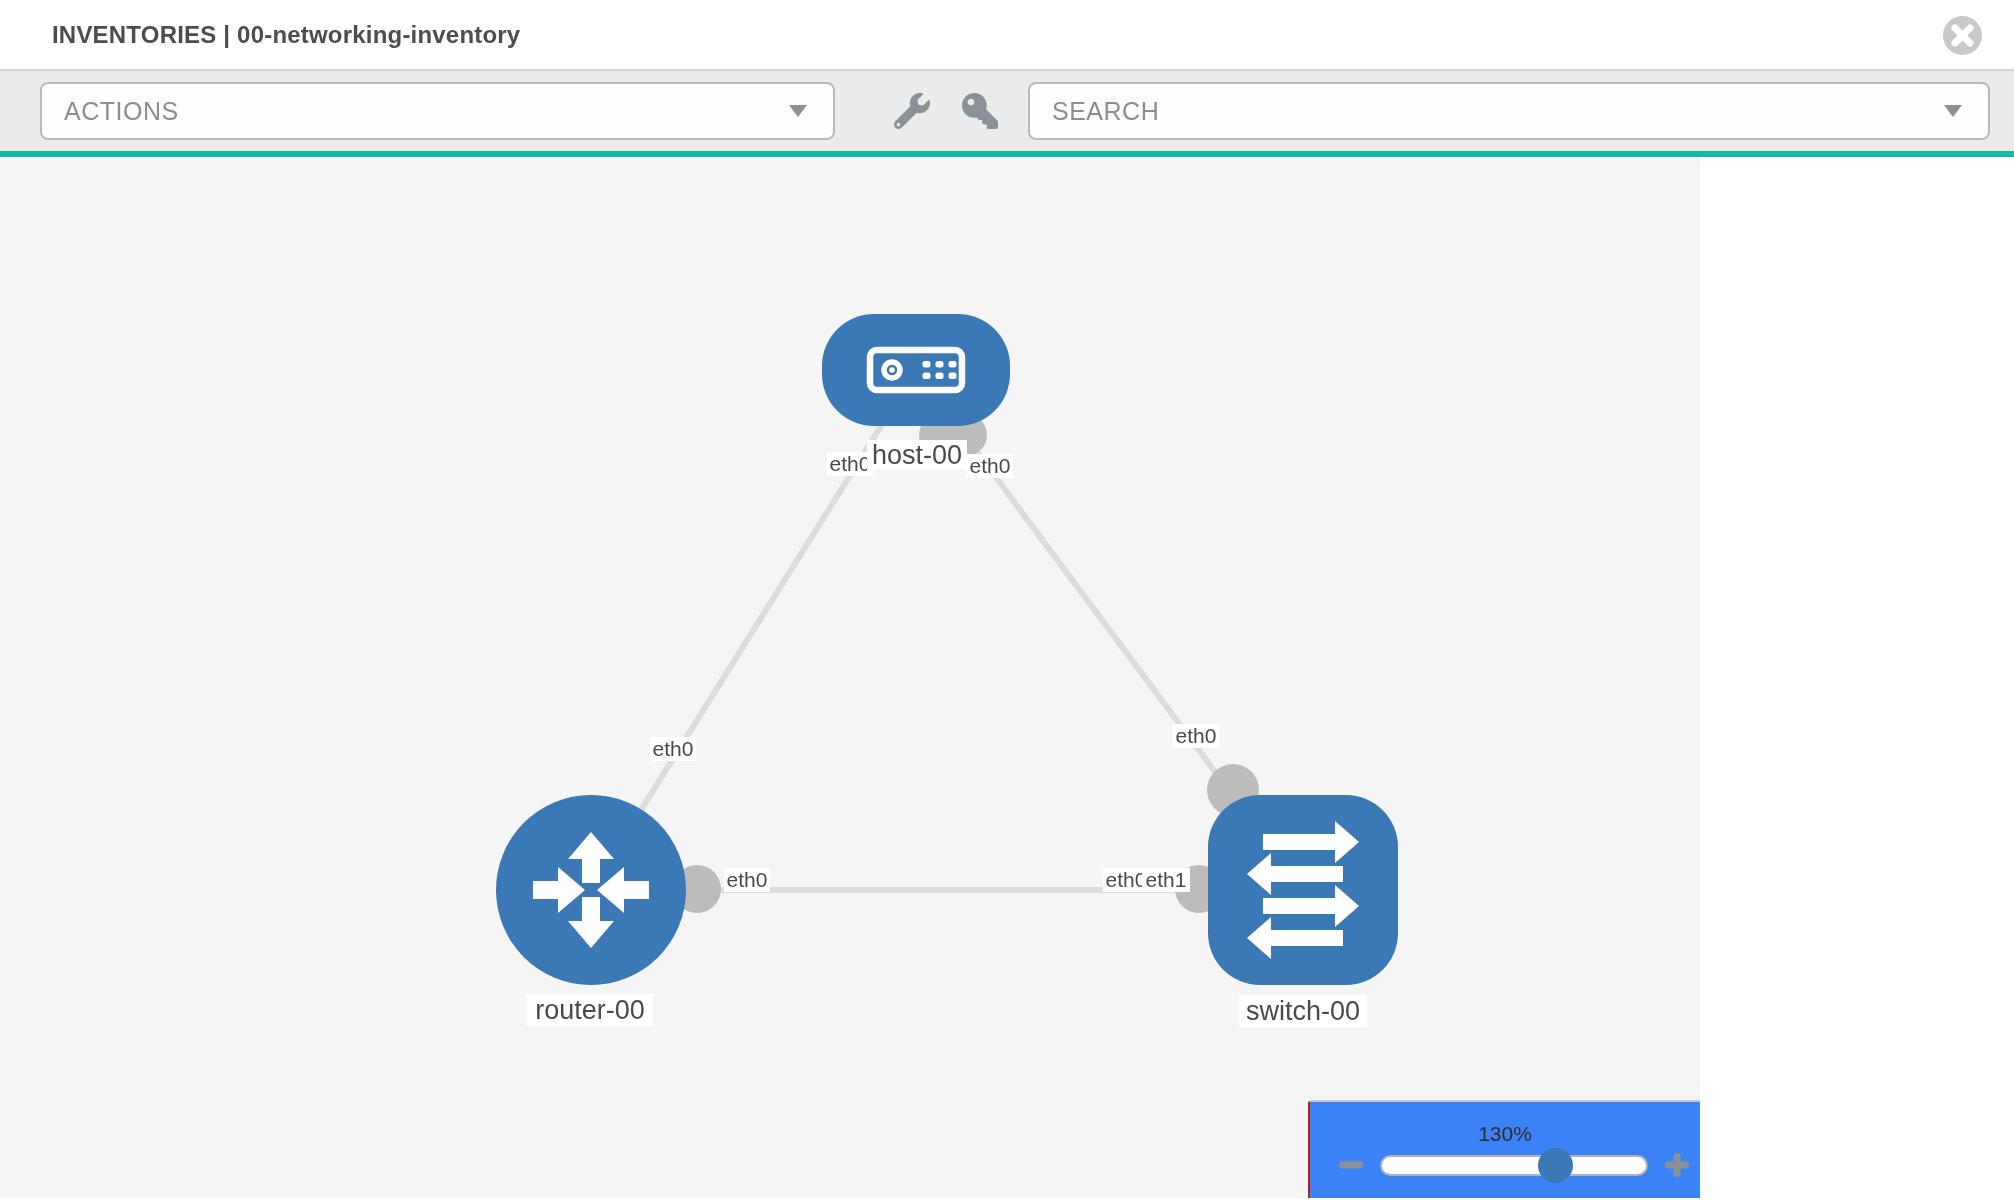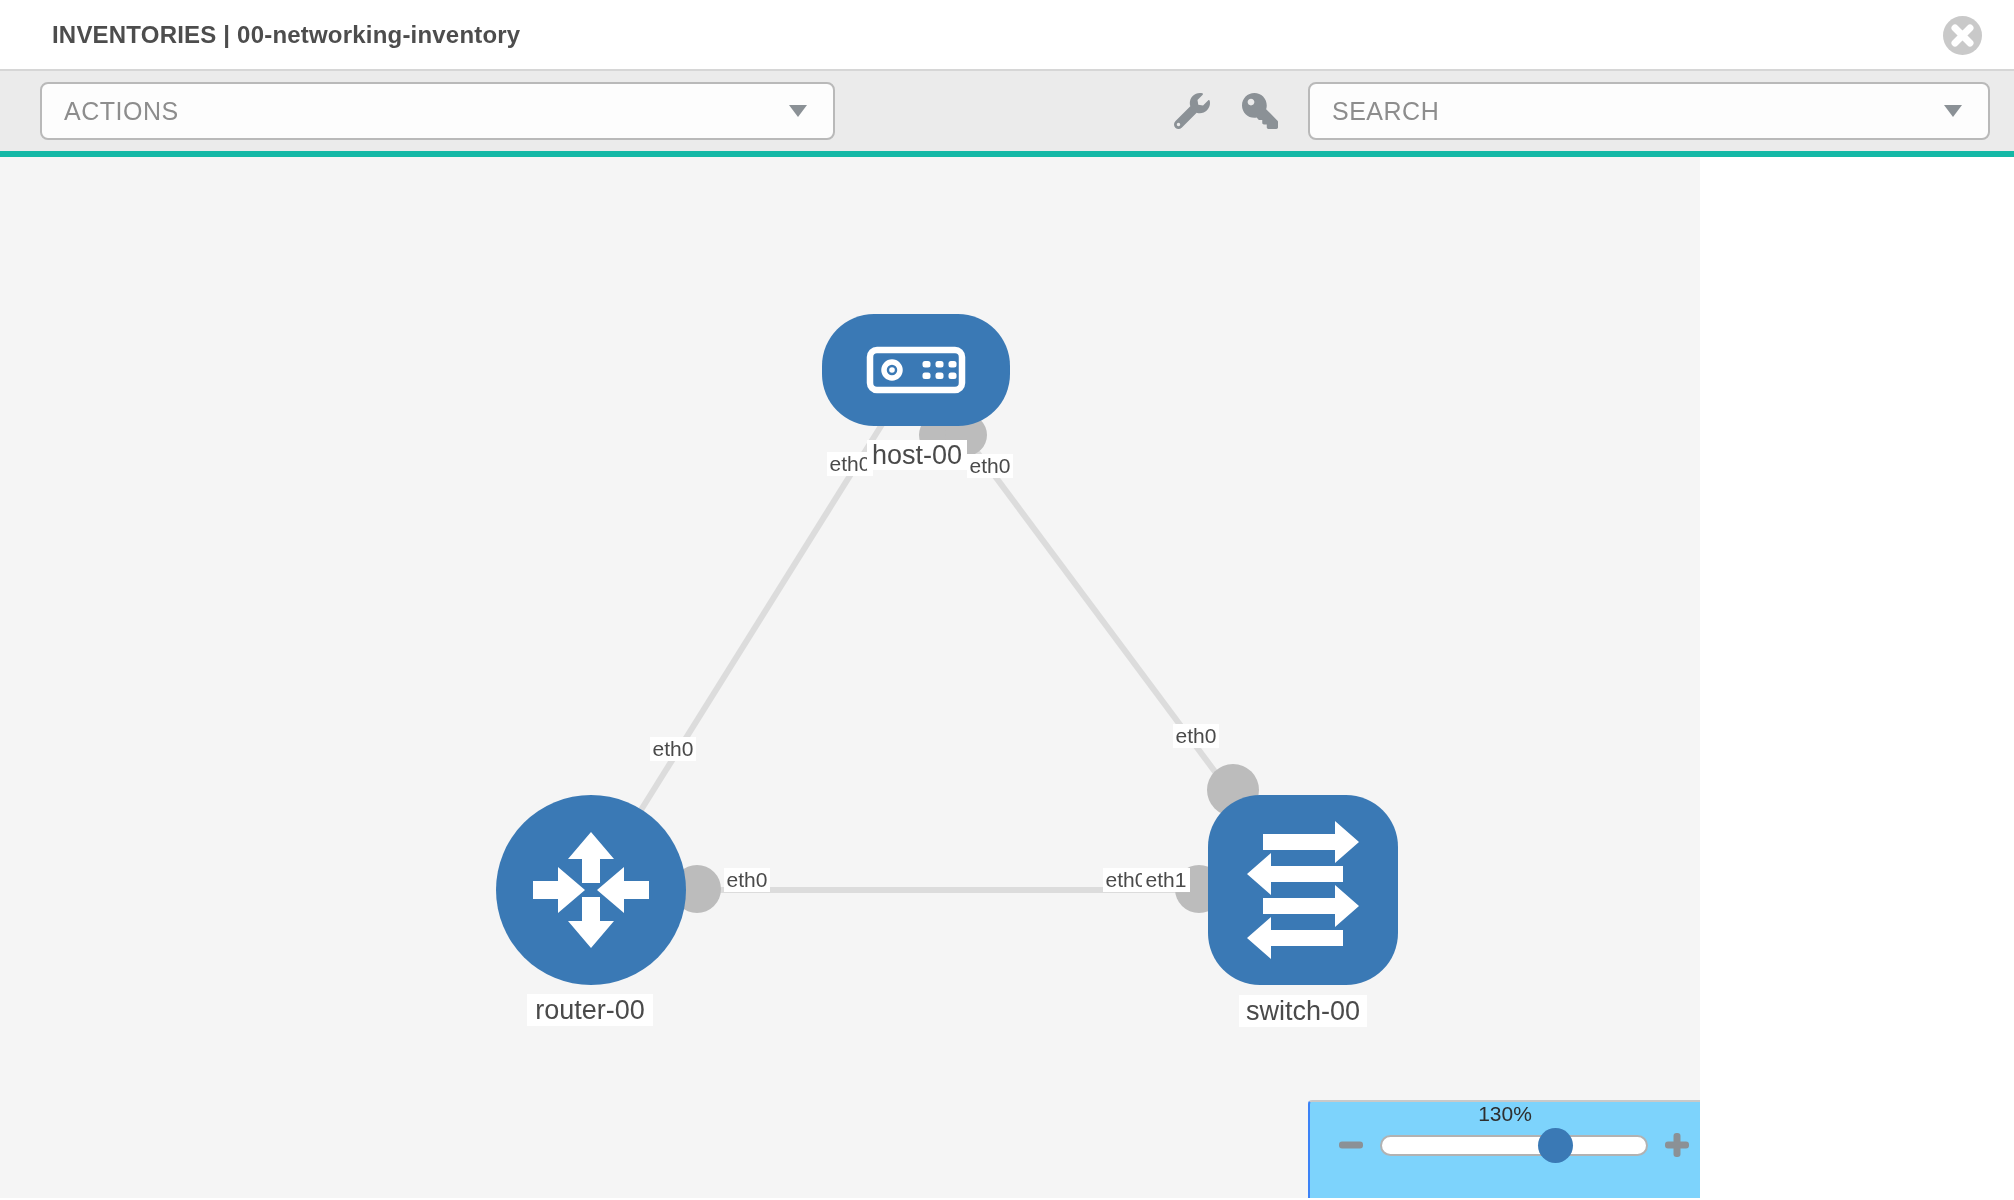--- a/index.html
+++ b/index.html
@@ -16,39 +16,39 @@
   
   .toolbar { height:86px; background:#ebebeb; border-bottom:6px solid #14b8a6;
              display:flex; align-items:center; padding:0 24px 0 40px; }
   .select-box { height:58px; background:#fdfdfd; border:2px solid #b9b9b9; border-radius:8px;
                 display:flex; align-items:center; justify-content:space-between;
                 padding:0 26px 0 22px; cursor:pointer; }
   .select-box .ph { font-size:25px; color:#8d8d8d; letter-spacing:0.5px; }
   .caret { width:0; height:0; border-left:9px solid transparent; border-right:9px solid transparent;
            border-top:12px solid #8b9196; }
   .actions-box { width:795px; }
-  .search-box  { width:682px;gap:40px; }
+  .search-box  { width:962px;gap:40px; }
   .tool-icons { margin-left:auto; margin-right:30px; display:flex; align-items:center; gap:32px; }
   .tool-btn { width:36px; height:36px; cursor:pointer; }
   .tool-btn svg { width:36px; height:36px; fill:#8b9196; }
 
   
   .canvas { position:relative; width:1700px; height:1041px; background:#f5f5f5;text-decoration:underline; }
   .topology-svg { position:absolute; left:0; top:0; }
   .link { stroke:#dcdcdc; stroke-width:6; }
   .connector { fill:#bcbcbc; }
   .node-shape { fill:#3a79b5; }
   .chip { fill:#ffffff; }
   .node-label { font-size:27px; fill:#4a4a4a; text-anchor:middle; }
   .if-label { font-size:21px; fill:#4a4a4a; text-anchor:middle; }
 
   
   .zoom-panel { position:absolute; right:0; bottom:0; width:392px; height:98px;
-                background:#7dd3fc; border-left:2px solid #3b82f6; border-top:2px solid #c9c9c9;
-                border-top-left-radius:4px; padding-top:0; }
+                background:#3b82f6; border-left:2px solid #b91c1c; border-top:2px solid #c9c9c9;
+                border-top-left-radius:4px; padding-top:20px; }
   .zoom-level { text-align:center; font-size:21px; color:#2e2e2e; margin-bottom:6px; }
   .zoom-row { display:flex; align-items:center; padding:0 20px 0 28px; }
   .zoom-btn { cursor:pointer; display:flex; align-items:center; justify-content:center; }
   .zoom-btn svg { fill:#8b9196; }
   .zoom-track { position:relative; flex:0 0 268px; height:21px; margin:0 16px;
                 background:#fff; border:2px solid #b2b2b2; border-radius:11px; cursor:pointer; }
   .zoom-thumb { position:absolute; top:50%; left:156px; width:35px; height:35px; margin-top:-17.5px;
                 border-radius:50%; background:#3a79b5; cursor:grab; }
 </style>
 </head>

